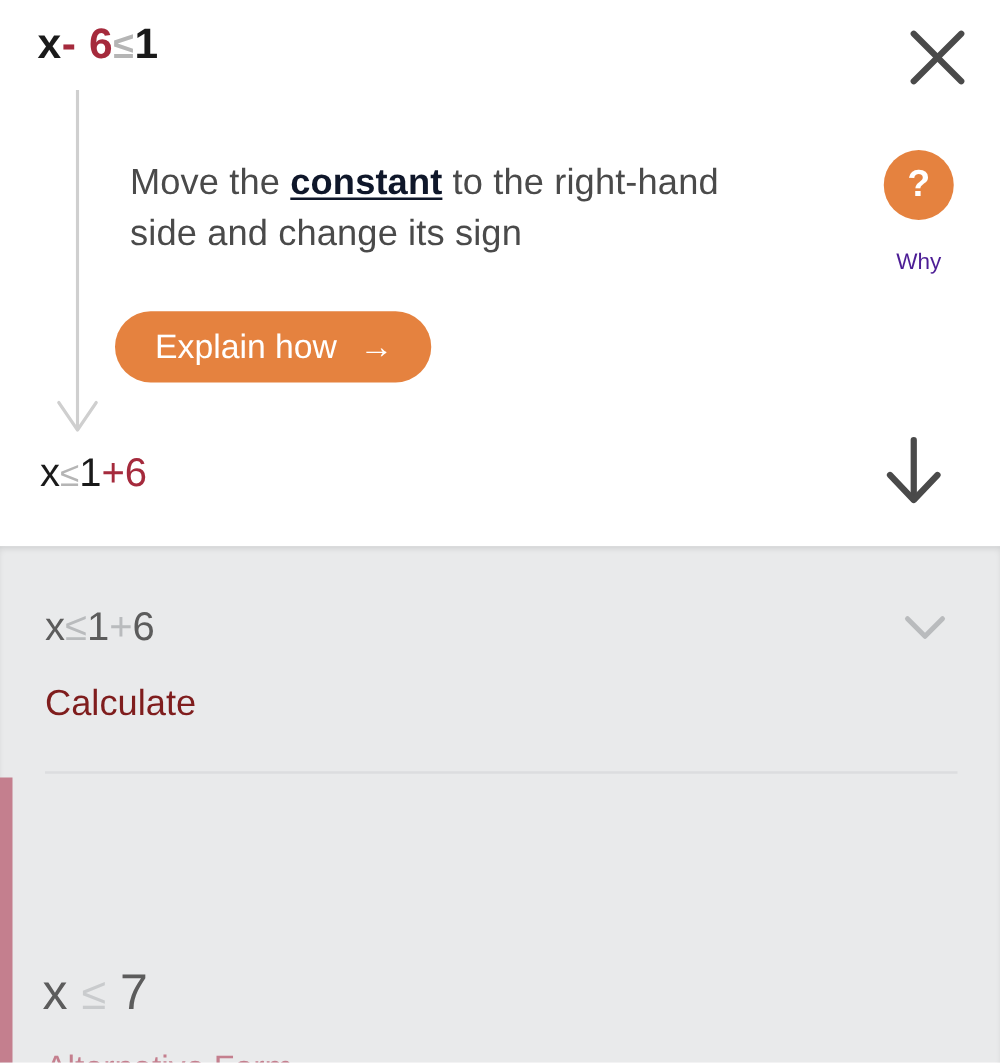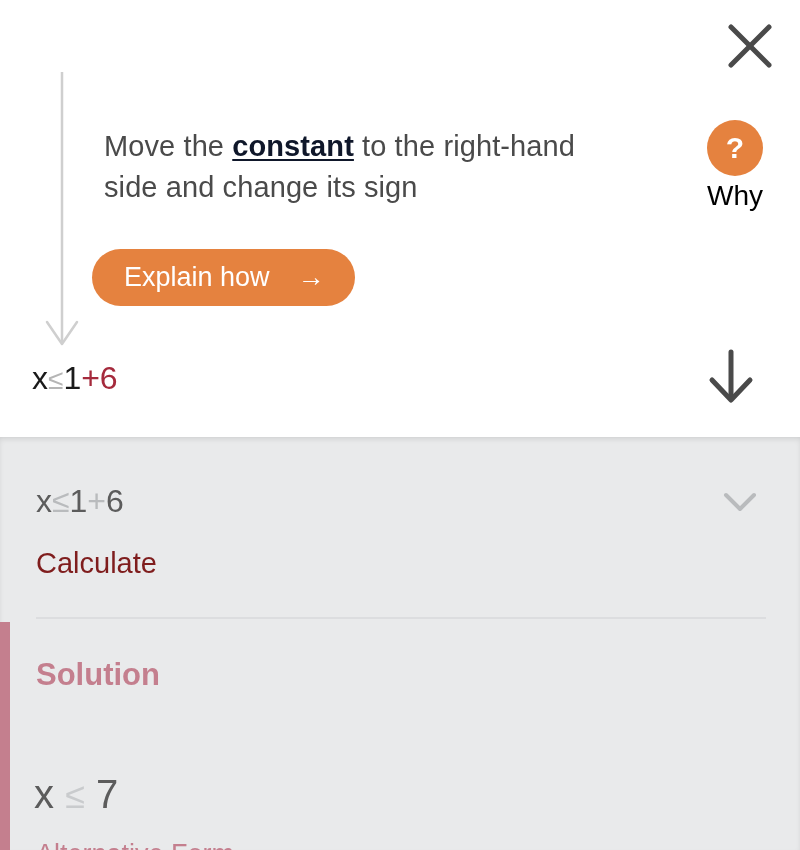--- a/index.html
+++ b/index.html
@@ -96,40 +96,40 @@
     border-radius: 50%;
     background: #e5823f;
     margin: 0 auto;
     color: #ffffff;
     font-size: 30px;
     font-weight: bold;
     line-height: 56px;
     text-align: center;
   }
   .why-label {
-    margin-top: 6px;
-    color: #000000;
-    font-size: 28px;
+    margin-top: 24px;
+    color: #4c1d95;
+    font-size: 18px;
     line-height: 1;
   }
 
   
   .explain-btn {
     position: absolute;
     left: 92px;
     top: 249px;
     height: 57px;
     padding: 0 30px 0 32px;
     border-radius: 30px;
     background: #e5823f;
     color: #ffffff;
     font-size: 27px;
     display: flex;
     align-items: center;
-    gap: 28px;
+    gap: 18px;
     border: none;
     cursor: pointer;
     font-family: "Liberation Sans", sans-serif;
     box-sizing: border-box;
   }
   .explain-btn .arrow {
     font-size: 27px;
     line-height: 1;
   }
 
@@ -255,20 +255,23 @@
     white-space: nowrap;
     overflow: hidden;
     height: 9px;
   }
 </style>
 </head>
 <body>
 
 <div class="hint-panel">
 
+  <div class="eq-top">
+    <span class="var">x</span><span class="red">- 6</span><span class="rel">≤</span><span class="num">1</span>
+  </div>
 
   <div class="close-btn">
     <svg width="52" height="52" viewBox="0 0 52 52">
       <line x1="7" y1="7" x2="45" y2="45" stroke="#4a4a4a" stroke-width="5" stroke-linecap="round"></line>
       <line x1="45" y1="7" x2="7" y2="45" stroke="#4a4a4a" stroke-width="5" stroke-linecap="round"></line>
     </svg>
   </div>
 
   <div class="flow-arrow">
     <svg width="36" height="278" viewBox="0 0 36 278">
@@ -315,20 +318,19 @@
       </svg>
     </div>
   </div>
 
   <div class="calc-label">Calculate</div>
 
   <div class="divider"></div>
 
   <div class="accent-bar"></div>
 
-  <div class="solution-title">Solution</div>
 
   <div class="solution-eq">
     <span class="dk">x</span> <span class="lt">≤</span> <span class="dk">7</span>
   </div>
 </div>
 
 <div class="cut-text">Alternative Form</div>
 
 </body></html>

